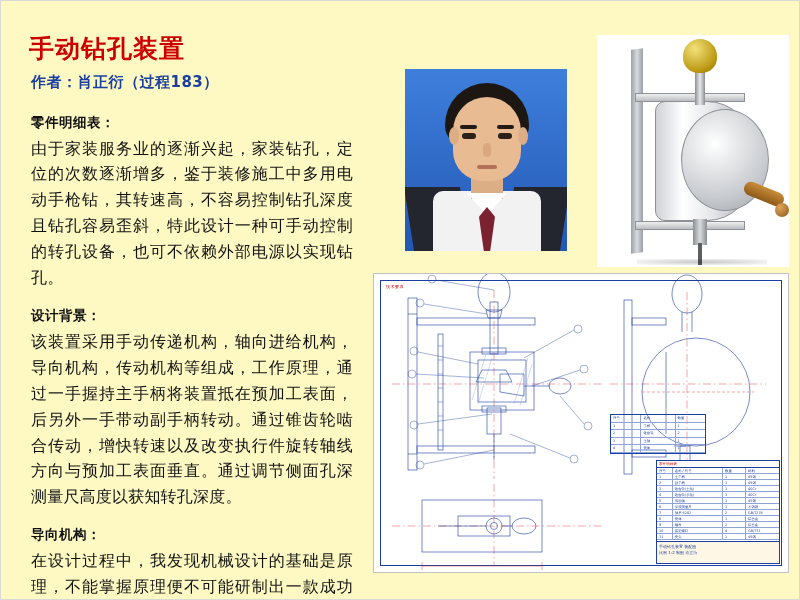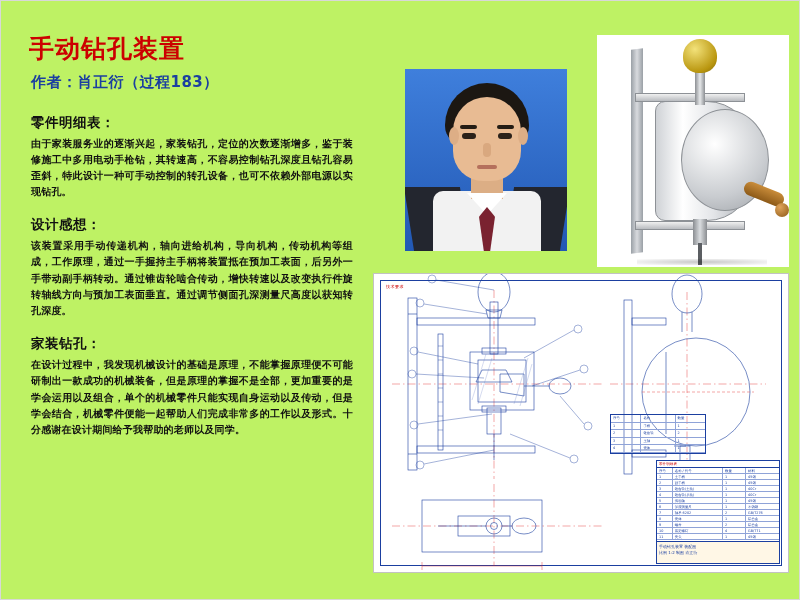--- a/index.html
+++ b/index.html
@@ -12,21 +12,21 @@
     height: 600px;
     font-family: "DejaVu Sans", "Liberation Sans", sans-serif;
     overflow: hidden;
     position: relative;
   }
   .poster {
     position: absolute;
     left: 0; top: 0;
     width: 800px;
     height: 600px;
-    background: #bef264;
+    background: #fef9c3;
     border: 1px solid #d8d8d8;
     box-sizing: border-box;
   }
   
   .left-col {
     position: absolute;
     left: 28px;
     top: 34px;
     width: 340px;
   }
@@ -49,28 +49,27 @@
     margin-bottom: 16px;
   }
   .section-heading {
     font-size: 13.5px;
     font-weight: bold;
     color: #111111;
     margin: 0 0 4px 2px;
     letter-spacing: 0.5px;
   }
   .section-body {
-    font-size: 10px;
+    font-size: 16px;
     color: #111111;
     line-height: 1.62;
     margin: 0 16px 0 2px;
     text-align: justify;
     text-justify: inter-ideograph;
     letter-spacing: 0.2px;
-    font-weight: bold;
   }
   
   .photo-frame {
     position: absolute;
     left: 404px;
     top: 68px;
     width: 162px;
     height: 182px;
     background: #2f6fd0;
     overflow: hidden;
@@ -365,26 +364,26 @@
   <div class="left-col">
     <h1 class="poster-title">手动钻孔装置</h1>
     <div class="poster-author">作者：肖正衍（过程183）</div>
 
     <div class="section">
       <div class="section-heading">零件明细表：</div>
       <p class="section-body">由于家装服务业的逐渐兴起，家装钻孔，定位的次数逐渐增多，鉴于装修施工中多用电动手枪钻，其转速高，不容易控制钻孔深度且钻孔容易歪斜，特此设计一种可手动控制的转孔设备，也可不依赖外部电源以实现钻孔。</p>
     </div>
 
     <div class="section">
-      <div class="section-heading">设计感想：</div>
+      <div class="section-heading">设计背景：</div>
       <p class="section-body">该装置采用手动传递机构，轴向进给机构，导向机构，传动机构等组成，工作原理，通过一手握持主手柄将装置抵在预加工表面，后另外一手带动副手柄转动。通过锥齿轮啮合传动，增快转速以及改变执行件旋转轴线方向与预加工表面垂直。通过调节侧面孔深测量尺高度以获知转孔深度。</p>
     </div>
 
     <div class="section">
-      <div class="section-heading">家装钻孔：</div>
+      <div class="section-heading">导向机构：</div>
       <p class="section-body">在设计过程中，我发现机械设计的基础是原理，不能掌握原理便不可能研制出一款成功的机械装备，但是原理的掌握不是全部，更加重要的是学会运用以及组合，单个的机械零件只能实现自身运动以及传动，但是学会结合，机械零件便能一起帮助人们完成非常多的工作以及形式。十分感谢在设计期间给予我帮助的老师以及同学。</p>
     </div>
   </div>
 
   <div class="photo-frame">
     <div class="photo-bg"></div>
     <div class="photo-suit-l"></div>
     <div class="photo-suit-r"></div>
     <div class="photo-shirt"></div>
     <div class="photo-neck"></div>

